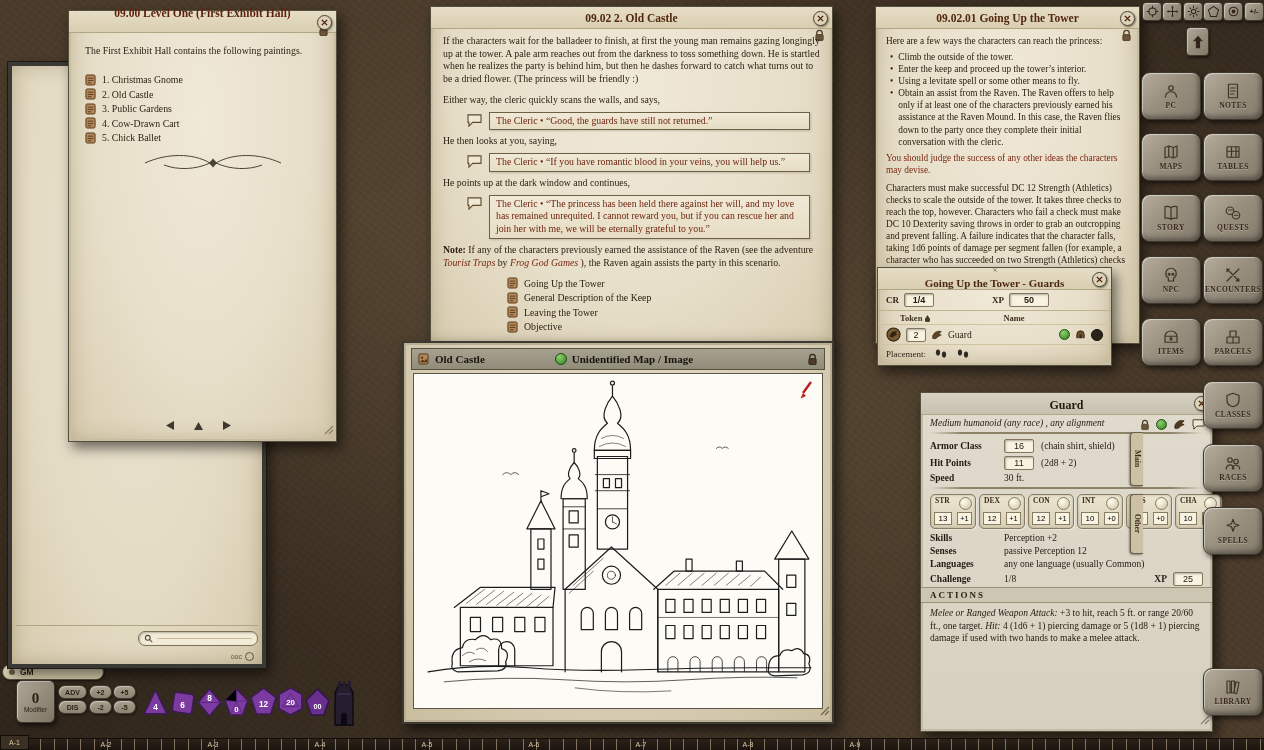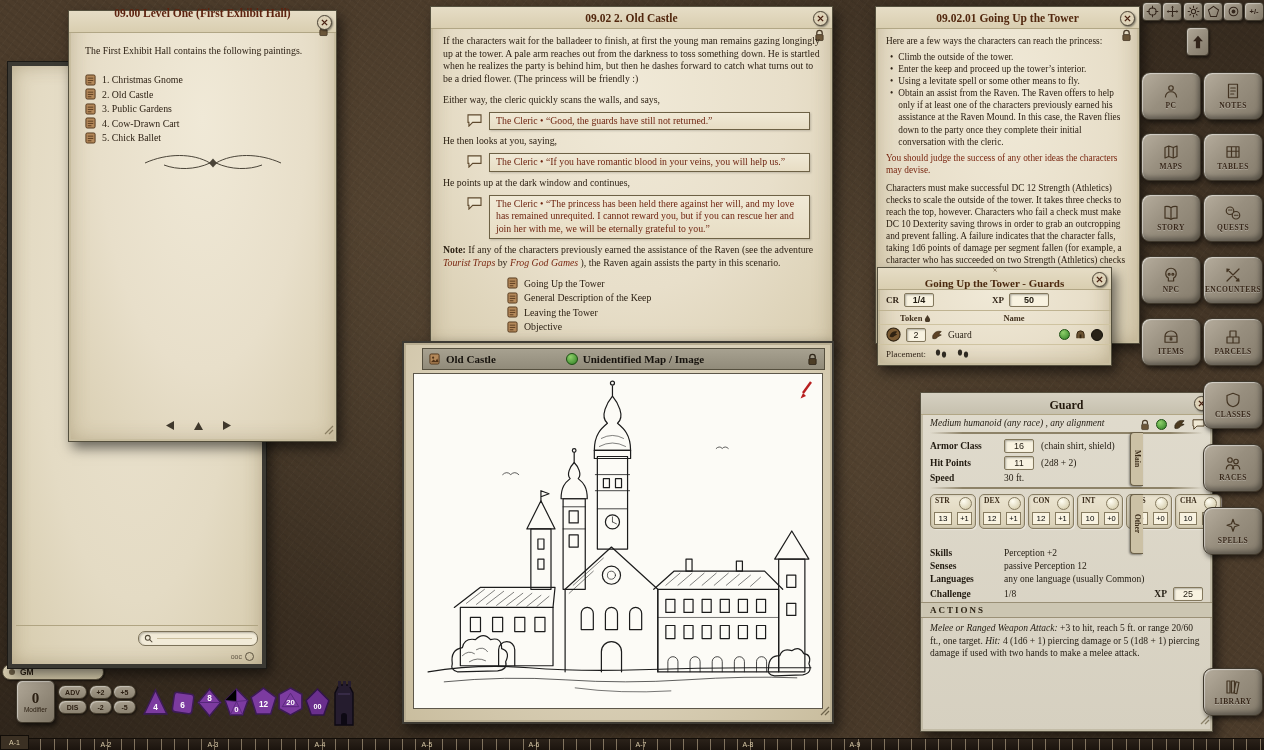--- a/index.html
+++ b/index.html
@@ -431,21 +431,21 @@
       <svg width="14" height="11" viewBox="0 0 14 10">
           <ellipse cx="4" cy="4" rx="2.1" ry="3.1" fill="#2f2a22"></ellipse>
           <ellipse cx="10" cy="6" rx="2.1" ry="3.1" fill="#2f2a22"></ellipse>
         </svg>
     </div>
   </div>
 
   <div class="abs" style="left:402px;top:341px;width:428px;height:379px;z-index:6;border:2px solid #3d3a33;
               background:radial-gradient(ellipse at 50% 30%, #e3dac6 0%, #d9cfb6 60%, #c9bd9e 100%);
               box-shadow:inset 0 0 0 2px #b9ae92, 4px 6px 12px rgba(0,0,0,.6);">
-    <div style="margin:5px 7px 0 18px;height:20px;background:linear-gradient(#a7a190,#918b7a);border:1px solid #56503f;
+    <div style="margin:5px 7px 0 7px;height:20px;background:linear-gradient(#a7a190,#918b7a);border:1px solid #56503f;
                 display:flex;align-items:center;gap:6px;padding:0 6px;">
       <svg width="11" height="12" viewBox="0 0 12 13">
           <rect x="1" y="1" width="10" height="11" rx="1.5" fill="#b3885a" stroke="#4f3217"></rect>
           <circle cx="4.5" cy="5" r="1.2" fill="#4f3217"></circle>
           <path d="M2 10l3-3 2 2 2-3 1.5 4z" fill="#4f3217"></path>
         </svg>
       <span style="font-weight:bold;font-size:11px;color:#17130e;">Old Castle</span>
       <span style="display:flex;align-items:center;gap:5px;margin-left:64px;">
         <span style="width:10px;height:10px;border-radius:50%;background:radial-gradient(circle at 35% 30%,#8ed06a,#2e7d23);border:1px solid #1c4e12;"></span>
         <span style="font-weight:bold;font-size:11px;color:#17130e;">Unidentified Map / Image</span>
@@ -623,21 +623,21 @@
           <span class="sc">10</span>
           <span class="md">+0</span>
         </div>
       <div class="abil">
           <span class="nm">CHA</span>
           <span class="dieb"></span>
           <span class="sc">10</span>
           <span class="md">+0</span>
         </div>
     </div>
-    <div class="nrow" style="margin-top:15px;">
+    <div class="nrow" style="margin-top:0;">
       <span class="nlab">Skills</span>
         <span>Perception +2</span>
     </div>
     <div class="nrow">
       <span class="nlab">Senses</span>
         <span>passive Perception 12</span>
     </div>
     <div class="nrow">
       <span class="nlab">Languages</span>
         <span>any one language (usually Common)</span>

